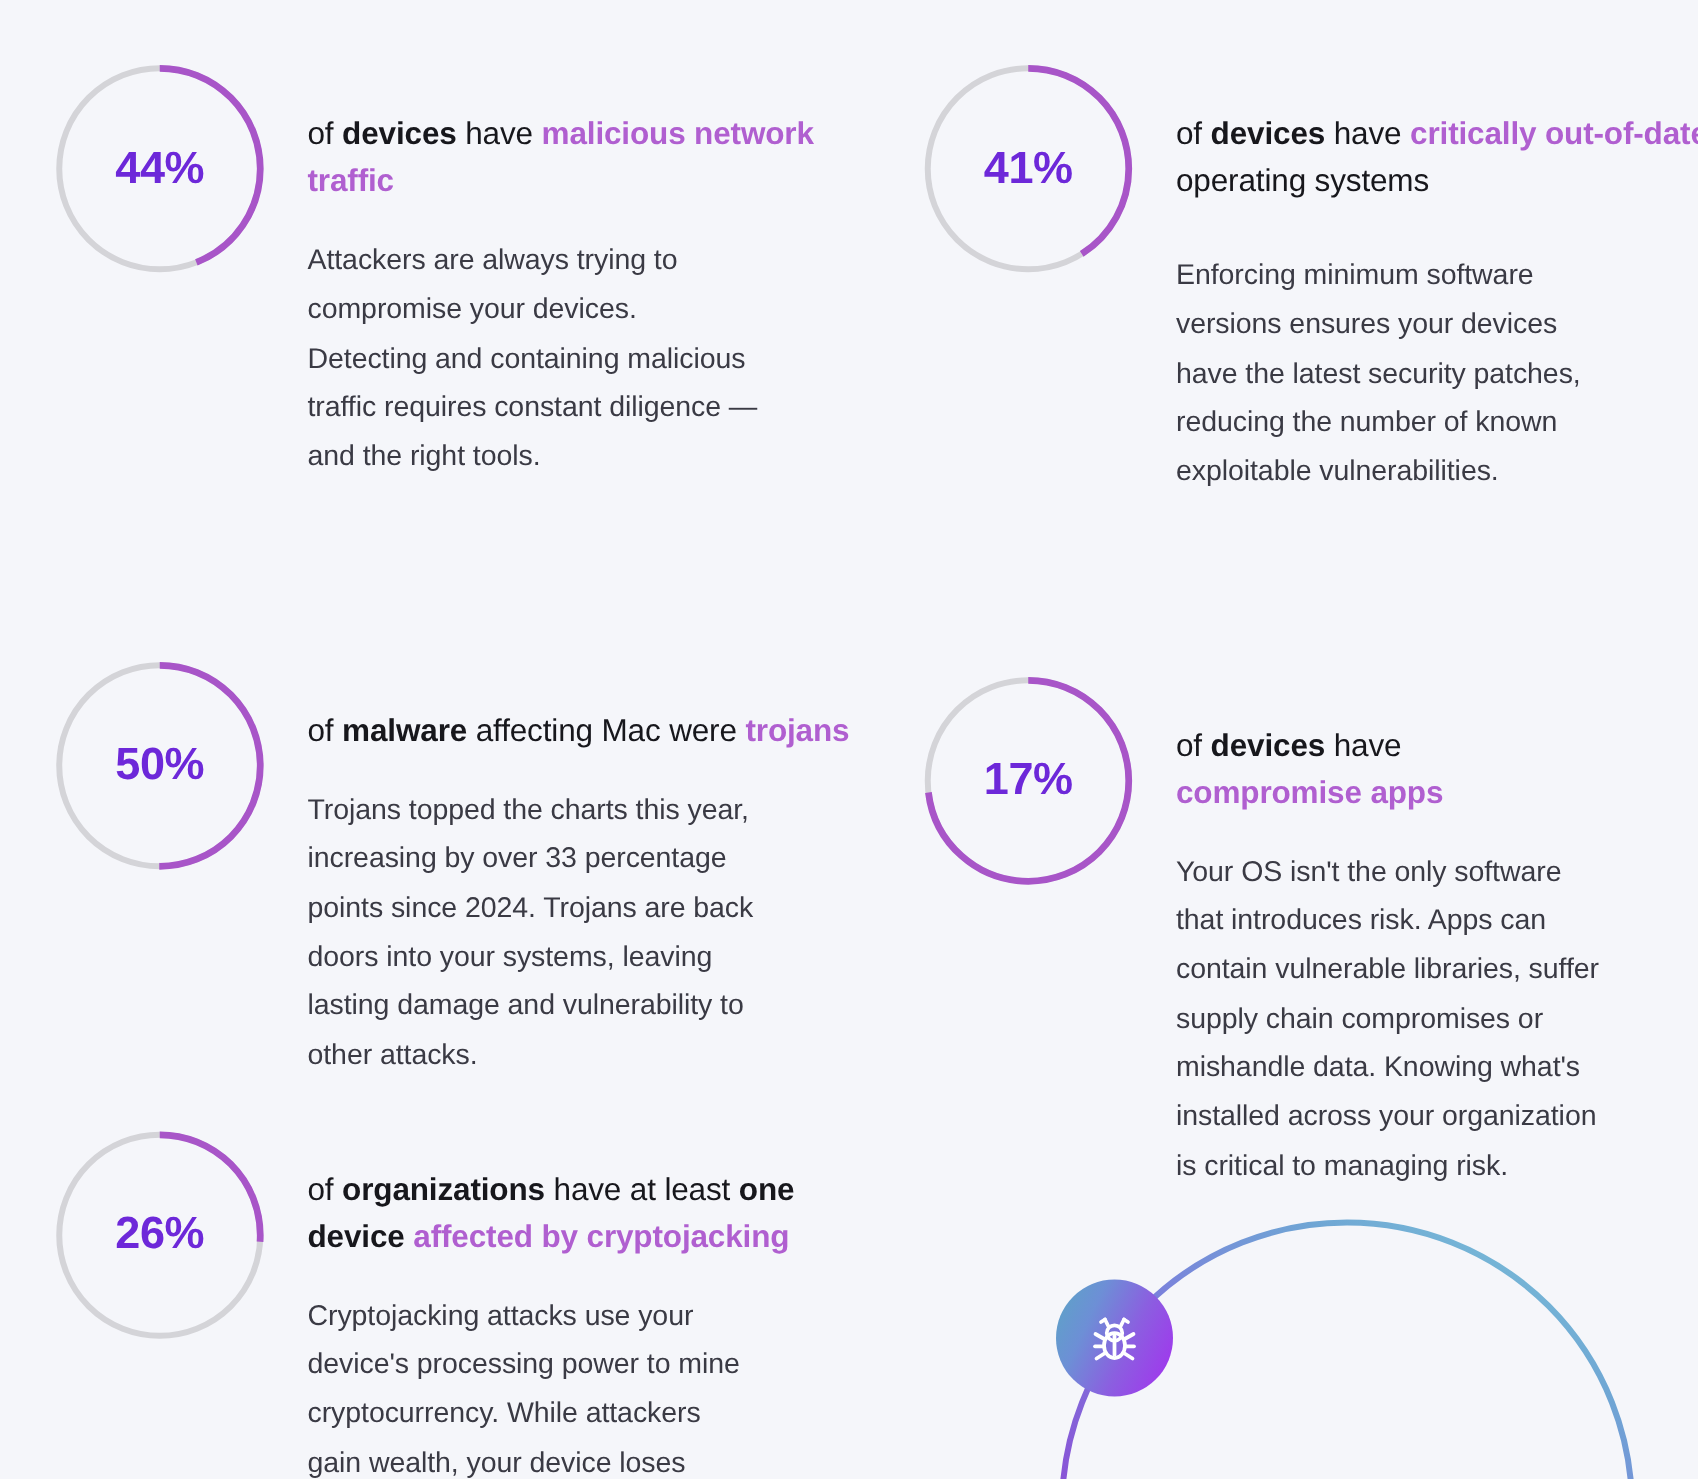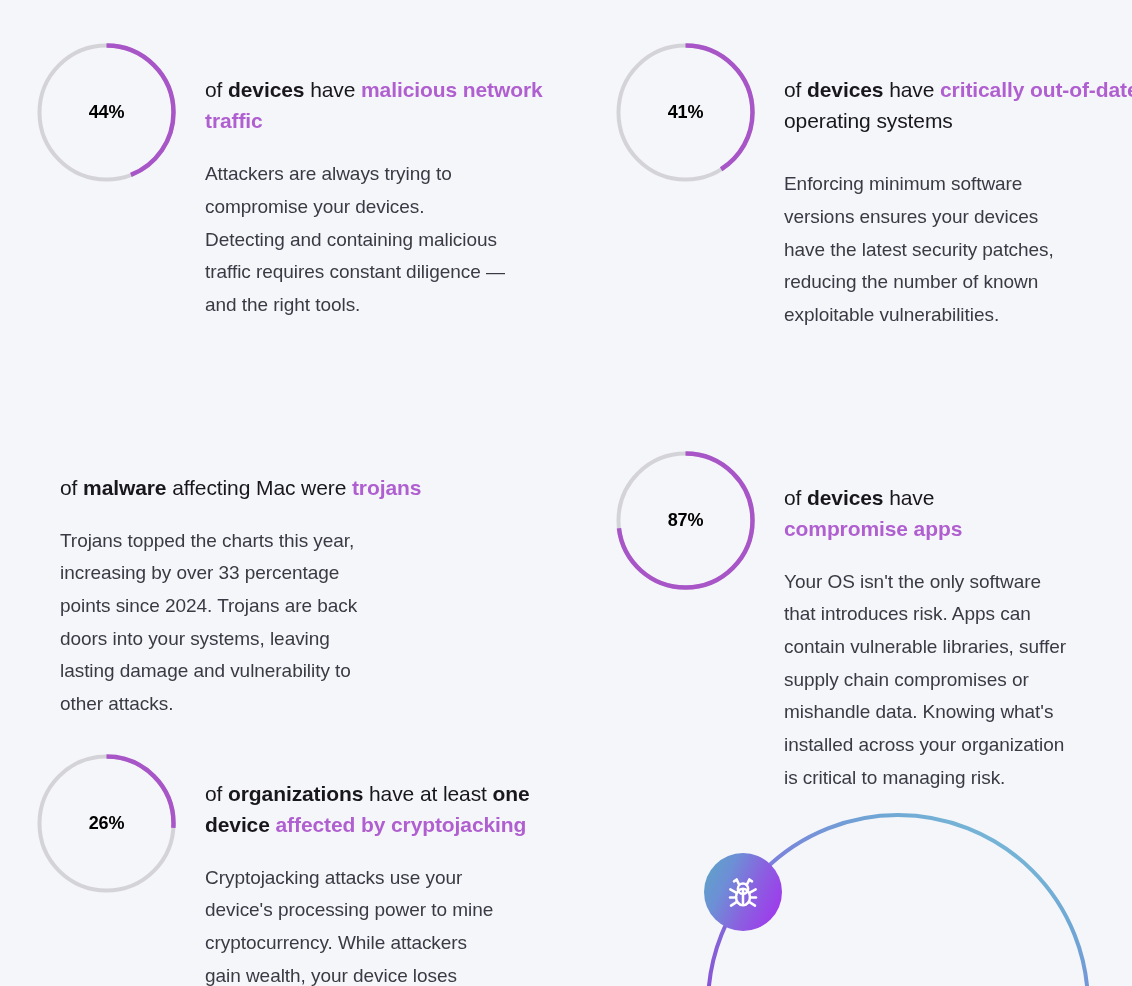--- a/index.html
+++ b/index.html
@@ -78,23 +78,23 @@
     width: 145px;
     height: 145px;
   }
 
   .ring-label {
     position: absolute;
     inset: 0;
     display: flex;
     align-items: center;
     justify-content: center;
-    font-size: 18px;
+    font-size: 30px;
     font-weight: bold;
-    color: #000000;
+    color: #6d28d9;
     letter-spacing: -0.2px;
   }
 
   .card-text {
     flex: 1 1 auto;
     padding-left: 26px;
     padding-top: 34px;
   }
 
   .headline {
@@ -188,20 +188,27 @@
           <div class="headline">
             <span>of </span><b>devices</b><span> have </span><span class="hl">malicious network traffic</span>
           </div>
           <div class="body-text">Attackers are always trying to compromise your devices. Detecting and containing malicious traffic requires constant diligence — and the right tools.</div>
         </div>
       </div>
 
       <div class="spacer-row2"></div>
 
       <div class="card card--50">
+        <div class="ring-wrap">
+          <svg viewBox="0 0 145 145">
+            <circle cx="72.5" cy="72.5" r="67" fill="none" stroke="#d4d4d8" stroke-width="4"></circle>
+            <circle cx="72.5" cy="72.5" r="67" fill="none" stroke="#a855c8" stroke-width="4.5" stroke-linecap="butt" stroke-dasharray="210.5 210.5" transform="rotate(-90 72.5 72.5)"></circle>
+          </svg>
+          <div class="ring-label">50%</div>
+        </div>
         <div class="card-text">
           <div class="headline">
             <span>of </span><b>malware</b><span> affecting Mac were </span><span class="hl">trojans</span>
           </div>
           <div class="body-text">Trojans topped the charts this year, increasing by over 33 percentage points since 2024. Trojans are back doors into your systems, leaving lasting damage and vulnerability to other attacks.</div>
         </div>
       </div>
 
       <div class="spacer-row3"></div>
 
@@ -242,21 +249,21 @@
       </div>
 
       <div class="spacer-r-row2"></div>
 
       <div class="card card--73">
         <div class="ring-wrap">
           <svg viewBox="0 0 145 145">
             <circle cx="72.5" cy="72.5" r="67" fill="none" stroke="#d4d4d8" stroke-width="4"></circle>
             <circle cx="72.5" cy="72.5" r="67" fill="none" stroke="#a855c8" stroke-width="4.5" stroke-linecap="butt" stroke-dasharray="307.3 113.7" transform="rotate(-90 72.5 72.5)"></circle>
           </svg>
-          <div class="ring-label">87%</div>
+          <div class="ring-label">17%</div>
         </div>
         <div class="card-text">
           <div class="headline">
             <span>of </span><b>devices</b><span> have </span><br><span class="hl">compromise apps</span>
           </div>
           <div class="body-text">Your OS isn't the only software that introduces risk. Apps can contain vulnerable libraries, suffer supply chain compromises or mishandle data. Knowing what's installed across your organization is critical to managing risk.</div>
         </div>
       </div>
 
     </div>

